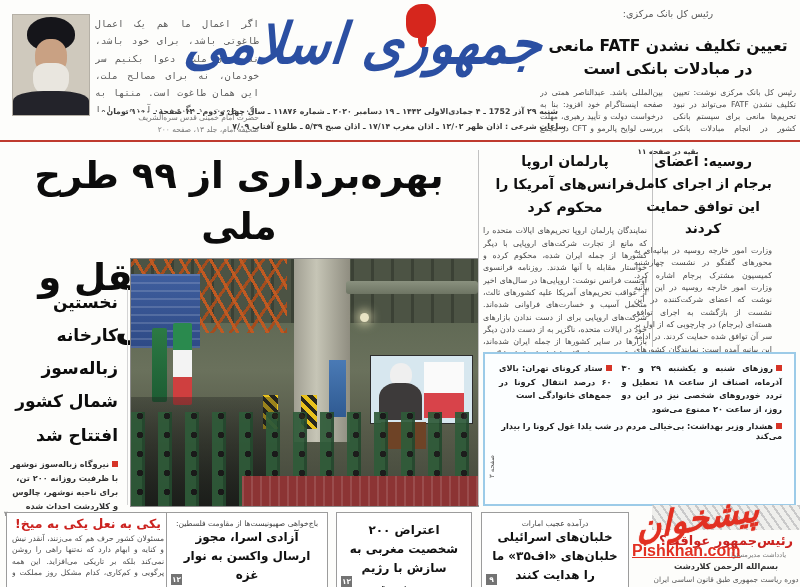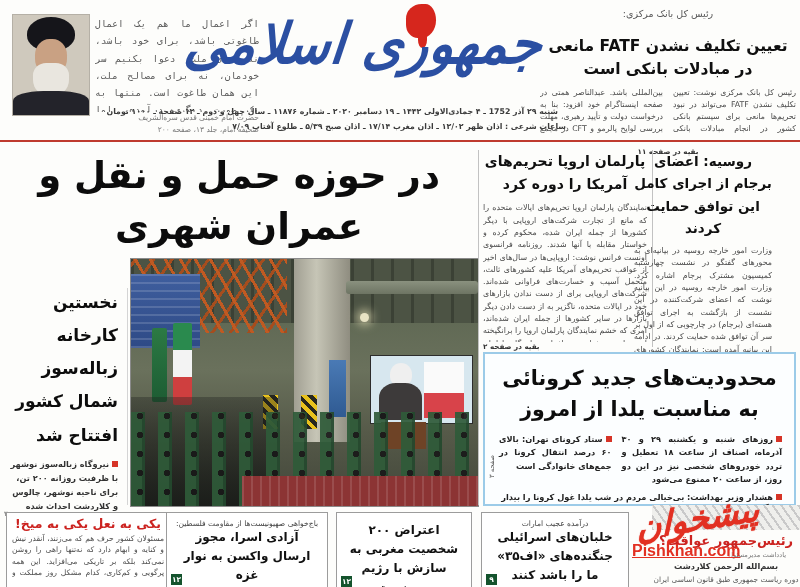--- a/index.html
+++ b/index.html
@@ -80,21 +80,21 @@
   
   .bbox{border:1px solid #9c9c9c;background:#fff;}
   #note-box{left:6px;top:512px;width:152px;height:70px;padding:2px 5px;}
   #note-title{color:#cc2320;font-weight:bold;font-size:12.5px;text-align:center;margin-top:1px;}
   #note-body{font-size:7.6px;line-height:1.5;color:#4a4a4a;text-align:justify;overflow:hidden;height:46px;margin-top:2px;}
   .kicker-sm{font-size:7.6px;color:#444;text-align:center;}
   .btitle{font-size:12px;font-weight:bold;text-align:center;line-height:1.6;color:#111;}
   #gaza-box{left:166px;top:512px;width:160px;height:70px;padding-top:6px;}
   #morocco-box{left:336px;top:512px;width:134px;height:70px;padding-top:8px;}
   #uae-box{left:481px;top:512px;width:146px;height:70px;padding-top:6px;}
-  .page-badge{position:absolute;left:4px;bottom:4px;width:11px;height:11px;background:#14532d;color:#fff;font-size:7.5px;font-weight:bold;text-align:center;line-height:11px;}
+  .page-badge{position:absolute;left:4px;bottom:4px;width:11px;height:11px;background:#737373;color:#fff;font-size:7.5px;font-weight:bold;text-align:center;line-height:11px;}
   
   #editorial{left:652px;top:505px;width:148px;height:82px;}
   #edit-pattern{position:absolute;left:0;top:0;width:148px;height:25px;background:repeating-linear-gradient(55deg,#c9c9c9 0 2px,transparent 2px 7px),#efefec;}
   #edit-title{position:absolute;left:0;top:28px;width:148px;text-align:center;color:#cc2320;font-weight:bold;font-size:13px;}
   #edit-label{position:absolute;right:14px;top:46px;font-size:6.6px;color:#777;}
   #edit-bismillah{position:absolute;left:0;top:56px;width:148px;text-align:center;font-size:8.2px;font-weight:bold;color:#333;}
   #edit-body{position:absolute;left:0;top:70px;width:148px;text-align:center;font-size:7.4px;color:#555;white-space:nowrap;overflow:hidden;}
   
   #watermark{left:628px;top:498px;width:140px;height:70px;pointer-events:none;}
   #wm-fa{position:absolute;left:8px;top:0;font-size:34px;font-weight:bold;font-style:italic;color:#e23022;transform:rotate(-9deg) skewX(-8deg);text-shadow:0 0 1px #e23022;white-space:nowrap;}
@@ -127,20 +127,21 @@
   <div class="abs" id="red-rule"></div>
 
   <div class="abs" id="lead">
     <div id="lead-kicker">رئیس کل بانک مرکزی:</div>
     <div id="lead-title">تعیین تکلیف نشدن FATF مانعی در مبادلات بانکی است</div>
     <div id="lead-body">رئیس کل بانک مرکزی نوشت: تعیین تکلیف نشدن FATF می‌تواند در نبود تحریم‌ها مانعی برای سیستم بانکی کشور در انجام مبادلات بانکی بین‌المللی باشد. عبدالناصر همتی در صفحه اینستاگرام خود افزود: بنا به درخواست دولت و تأیید رهبری، مهلت بررسی لوایح پالرمو و CFT در مجمع تشخیص مصلحت نظام تمدید شده است. توجه داشته باشیم تعیین تکلیف نشدن FATF می‌تواند در نبود تحریم‌ها مانعی برای سیستم بانکی کشور در انجام مبادلات بانکی بین‌المللی باشد.</div>
     <div id="lead-cont">بقیه در صفحه ۱۱</div>
   </div>
 
   <div class="abs" id="main-headline">
+    <div class="l">بهره‌برداری از ۹۹ طرح ملی</div>
     <div class="l">در حوزه حمل و نقل و عمران شهری</div>
   </div>
 
   <div class="abs" id="photo">
     <div class="ph-roof"></div>
     <div class="ph-truss"></div>
     <div class="ph-blue"></div>
     <div class="ph-pillar"></div>
     <div class="ph-pipe"></div>
     <div class="ph-lamp"></div>
@@ -166,36 +167,32 @@
       <span class="bullet-sq"></span><span>نیروگاه زباله‌سوز نوشهر با ظرفیت روزانه ۲۰۰ تن، برای ناحیه نوشهر، چالوس و کلاردشت احداث شده است</span>
     </div>
     <div id="incin-page">صفحه ۳</div>
   </div>
 
   <div class="abs vdiv" style="left:478px;top:150px;height:355px;"></div>
   <div class="abs vdiv" style="left:652px;top:150px;height:197px;"></div>
   <div class="abs vdiv" style="left:127px;top:288px;height:217px;background:#d4d4d4;"></div>
 
   <div class="abs" id="europe">
-    <div class="col-title">پارلمان اروپا تحریم‌های آمریکا را دوره کرد</div>
+    <div class="col-title">پارلمان اروپا فرانس‌های آمریکا را محکوم کرد</div>
     <div class="col-body">نمایندگان پارلمان اروپا تحریم‌های ایالات متحده را که مانع از تجارت شرکت‌های اروپایی با دیگر کشورها از جمله ایران شده، محکوم کرده و خواستار مقابله با آنها شدند. روزنامه فرانسوی اونست فرانس نوشت: اروپایی‌ها در سال‌های اخیر از عواقب تحریم‌های آمریکا علیه کشورهای ثالث، متحمل آسیب و خسارت‌های فراوانی شده‌اند. شرکت‌های اروپایی برای از دست ندادن بازارهای خود در ایالات متحده، ناگزیر به از دست دادن دیگر بازارها در سایر کشورها از جمله ایران شده‌اند، امری که خشم نمایندگان پارلمان اروپا را برانگیخته است. اونست فرانس می‌افزاید: نمایندگان پارلمان اروپا دیگر نمی‌خواهند شرکت‌های اروپایی در صورت تجارت با کشورهایی که واشنگتن می‌خواهد آنها را مجازات کند تحریم‌های آمریکا را متحمل شوند</div>
     <div class="col-cont">بقیه در صفحه ۲</div>
   </div>
 
   <div class="abs" id="russia">
     <div class="col-title">روسیه: اعضای برجام از اجرای کامل این توافق حمایت کردند</div>
     <div class="col-body">وزارت امور خارجه روسیه در بیانیه‌ای به محورهای گفتگو در نشست چهارشنبه کمیسیون مشترک برجام اشاره کرد. وزارت امور خارجه روسیه در این بیانیه نوشت که اعضای شرکت‌کننده در این نشست از بازگشت به اجرای توافق هسته‌ای (برجام) در چارچوبی که از اول بر سر آن توافق شده حمایت کردند. در ادامه این بیانیه آمده است: نمایندگان کشورهای عضو توافق به تعهدشان نسبت به تعهدات برجامی و قطعنامه ۲۲۳۱ شورای امنیت سازمان ملل تأکید کرده و از تحقیق مشترک برای یافتن راهکارهای مؤثری که موجب بازگشت سریع به اجرای جامع توافق شود حمایت کردند.</div>
     <div class="col-cont">بقیه در صفحه ۲</div>
   </div>
 
   <div class="abs" id="corona">
-    <div id="corona-title">
-      <div>محدودیت‌های جدید کرونائی</div>
-      <div>به مناسبت یلدا از امروز</div>
-    </div>
     <div id="corona-bullets">
       <div class="cb" id="cb0"><span class="bullet-sq"></span><span>روزهای شنبه و یکشنبه ۲۹ و ۳۰ آذرماه، اصناف از ساعت ۱۸ تعطیل و تردد خودروهای شخصی نیز در این دو روز، از ساعت ۲۰ ممنوع می‌شود</span></div>
       <div class="cb" id="cb1"><span class="bullet-sq"></span><span>ستاد کرونای تهران: بالای ۶۰ درصد انتقال کرونا در جمع‌های خانوادگی است</span></div>
     </div>
     <div id="cb2"><span class="bullet-sq"></span><span>هشدار وزیر بهداشت: بی‌خیالی مردم در شب یلدا غول کرونا را بیدار می‌کند</span></div>
     <div id="corona-page">صفحه ۳</div>
   </div>
 
   <div class="abs bbox" id="note-box">
     <div id="note-title">یکی به نعل یکی به میخ!</div>
@@ -208,21 +205,21 @@
     <div class="page-badge">۱۲</div>
   </div>
 
   <div class="abs bbox" id="morocco-box">
     <div class="btitle" style="padding:0 12px;">اعتراض ۲۰۰ شخصیت مغربی به سازش با رژیم صهیونیستی</div>
     <div class="page-badge">۱۲</div>
   </div>
 
   <div class="abs bbox" id="uae-box">
     <div class="kicker-sm">درآمده عجیب امارات</div>
-    <div class="btitle" style="padding:0 8px;">خلبان‌های اسرائیلی جنگنده‌های «اف۳۵» ما را باشد کنند</div>
+    <div class="btitle" style="padding:0 8px;">خلبان‌های اسرائیلی خلبان‌های «اف۳۵» ما را هدایت کنند</div>
     <div class="page-badge">۹</div>
   </div>
 
   <div class="abs" id="editorial">
     <div id="edit-pattern"></div>
     <div id="edit-title">رئیس‌جمهور عواقب؟</div>
     <div id="edit-label">یادداشت مدیرمسئول</div>
     <div id="edit-bismillah">بسم‌الله الرحمن کلاردشت</div>
     <div id="edit-body">دوره ریاست جمهوری طبق قانون اساسی ایران</div>
   </div>

